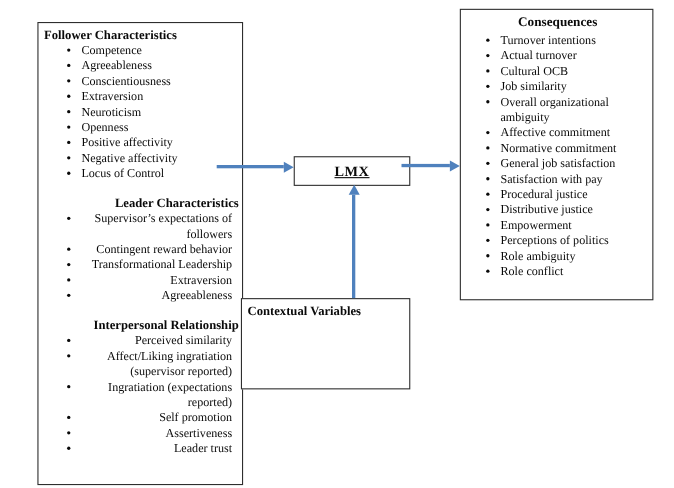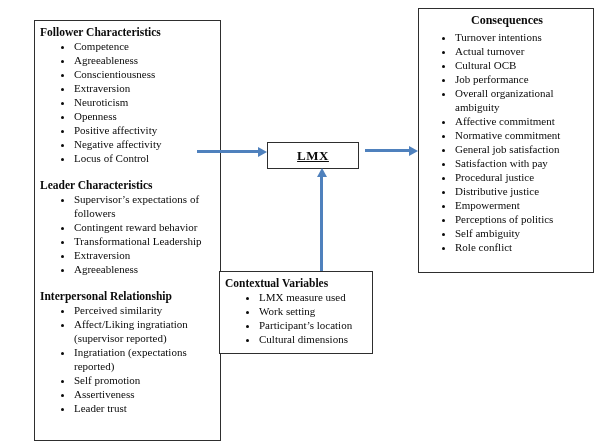--- a/index.html
+++ b/index.html
@@ -28,28 +28,28 @@
   .box ul {
     margin: 0;
     padding: 0 6px 0 34px;
     list-style: disc outside;
   }
   .box li {
     font-size: 11px;
     line-height: 14px;
   }
   #box-antecedents { left: 10px; top: 20px; width: 187px; height: 421px; padding: 4px 3px 0 5px; margin-left: 24px; }
-  #box-antecedents section + section { margin-top: 13px; }
+  #box-antecedents section + section { margin-top: 13px; text-align: right; }
 
   #box-consequences { left: 418px; top: 8px; width: 176px; height: 265px; padding: 3px 2px 17px 4px; }
   #box-consequences h3 { text-align: center; font-size: 12px; line-height: 16px; }
   #box-consequences ul { padding: 2px 2px 0 32px; }
 
   #box-lmx {
-    left: 267px; top: 142px; width: 92px; height: 27px;
+    left: 267px; top: 142px; width: 106px; height: 27px;
     display: flex; align-items: center; justify-content: center;
     font-weight: bold; font-size: 13px; letter-spacing: 0.5px; text-decoration: underline;
   }
   #box-contextual { left: 219px; top: 271px; width: 154px; height: 83px; padding: 4px 2px 16px 5px; }
   #box-contextual ul { padding-left: 34px; }
 
   .arrow { position: absolute; background: #4f81bd; }
   .arrow::after { content: ""; position: absolute; width: 0; height: 0; }
   .arrow-right::after {
     right: -9px; top: 50%; transform: translateY(-50%);
@@ -109,45 +109,39 @@
         </ul>
     </section>
   </div>
 
   <div class="box" id="box-lmx">
     <span>LMX</span>
   </div>
 
   <div class="box" id="box-contextual">
     <h3>Contextual Variables</h3>
-    <ul>
-        <li>LMX measure used</li>
-        <li>Work setting</li>
-        <li>Participant’s location</li>
-        <li>Cultural dimensions</li>
-      </ul>
   </div>
 
   <div class="box" id="box-consequences">
     <h3>Consequences</h3>
     <ul>
         <li>Turnover intentions</li>
         <li>Actual turnover</li>
         <li>Cultural OCB</li>
-        <li>Job performance</li>
+        <li>Job similarity</li>
         <li>Overall organizational ambiguity</li>
         <li>Affective commitment</li>
         <li>Normative commitment</li>
         <li>General job satisfaction</li>
         <li>Satisfaction with pay</li>
         <li>Procedural justice</li>
         <li>Distributive justice</li>
         <li>Empowerment</li>
         <li>Perceptions of politics</li>
-        <li>Self ambiguity</li>
+        <li>Role ambiguity</li>
         <li>Role conflict</li>
       </ul>
   </div>
 
   <div class="arrow arrow-right" id="arrow-antecedents-lmx"></div>
   <div class="arrow arrow-right" id="arrow-lmx-consequences"></div>
   <div class="arrow arrow-up" id="arrow-contextual-lmx"></div>
 
 </div>
 

